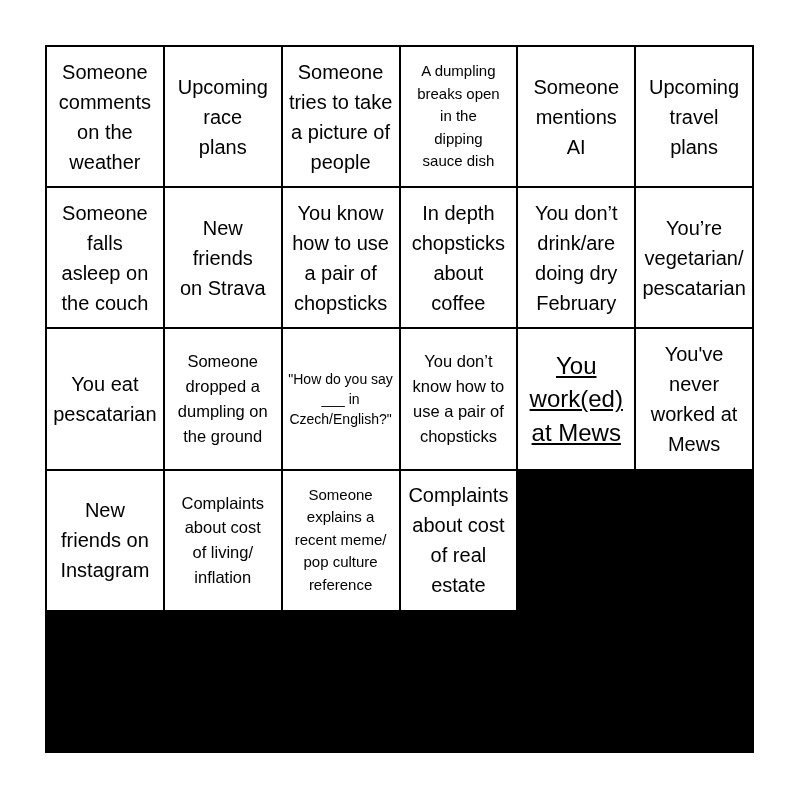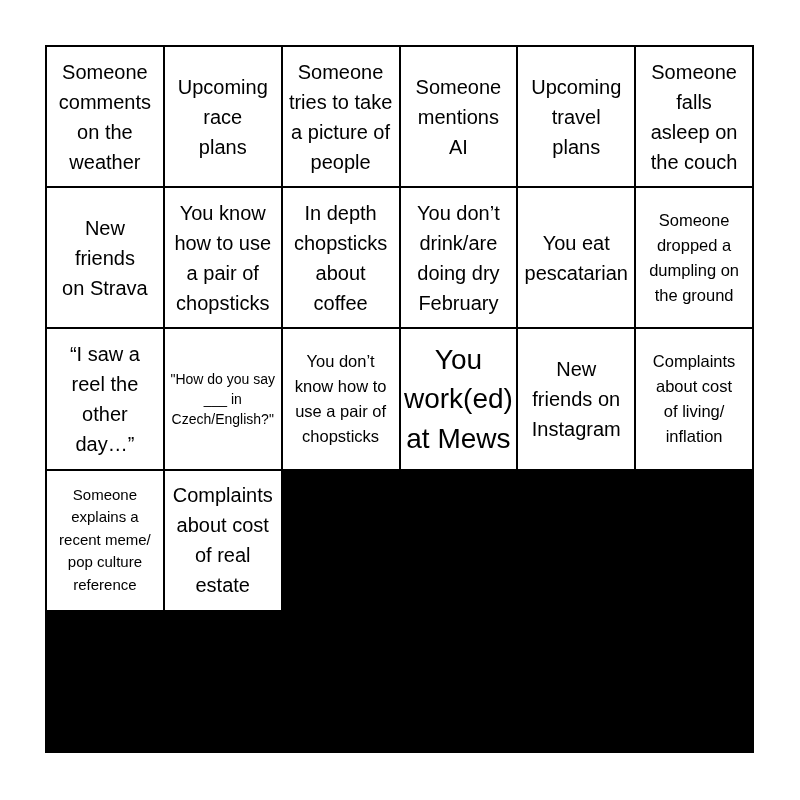--- a/index.html
+++ b/index.html
@@ -34,38 +34,43 @@
     white-space: pre-line;
     color: #000000;
     font-family: "Liberation Sans", sans-serif;
     padding: 2px;
     overflow: hidden;
   }
   .size-xs  { font-size: 14px;   line-height: 1.45; }
   .size-sm  { font-size: 15px;   line-height: 1.5;  }
   .size-msm { font-size: 16.5px; line-height: 1.5;  }
   .size-md  { font-size: 20px;   line-height: 1.5;  }
-  .size-lg  { font-size: 28px;   line-height: 1.4;  }
+  .size-lg  { font-size: 24px;   line-height: 1.4; text-decoration: underline;  }
 </style>
 </head>
 <body>
 
 <div class="page">
   <div class="bingo-card">
     <div class="cell size-md">Someone
 comments
 on the
 weather</div>
     <div class="cell size-md">Upcoming
 race
 plans</div>
     <div class="cell size-md">Someone
 tries to take
 a picture of
 people</div>
+    <div class="cell size-sm">A dumpling
+breaks open
+in the
+dipping
+sauce dish</div>
     <div class="cell size-md">Someone
 mentions
 AI</div>
 
     <div class="cell size-md">Upcoming
 travel
 plans</div>
     <div class="cell size-md">Someone
 falls
 asleep on
@@ -79,41 +84,44 @@
 chopsticks</div>
     <div class="cell size-md">In depth
 chopsticks
 about
 coffee</div>
 
     <div class="cell size-md">You don’t
 drink/are
 doing dry
 February</div>
+    <div class="cell size-md">You’re
+vegetarian/
+pescatarian</div>
     <div class="cell size-md">You eat
 pescatarian</div>
     <div class="cell size-msm">Someone
 dropped a
 dumpling on
 the ground</div>
-    <div class="cell size-md">“I saw a
-reel the
-other
-day…”</div>
 
     <div class="cell size-xs">"How do you say
 ___ in
 Czech/English?"</div>
     <div class="cell size-msm">You don’t
 know how to
 use a pair of
 chopsticks</div>
     <div class="cell size-lg">You
 work(ed)
 at Mews</div>
+    <div class="cell size-md">You've
+never
+worked at
+Mews</div>
 
     <div class="cell size-md">New
 friends on
 Instagram</div>
     <div class="cell size-msm">Complaints
 about cost
 of living/
 inflation</div>
     <div class="cell size-sm">Someone
 explains a

